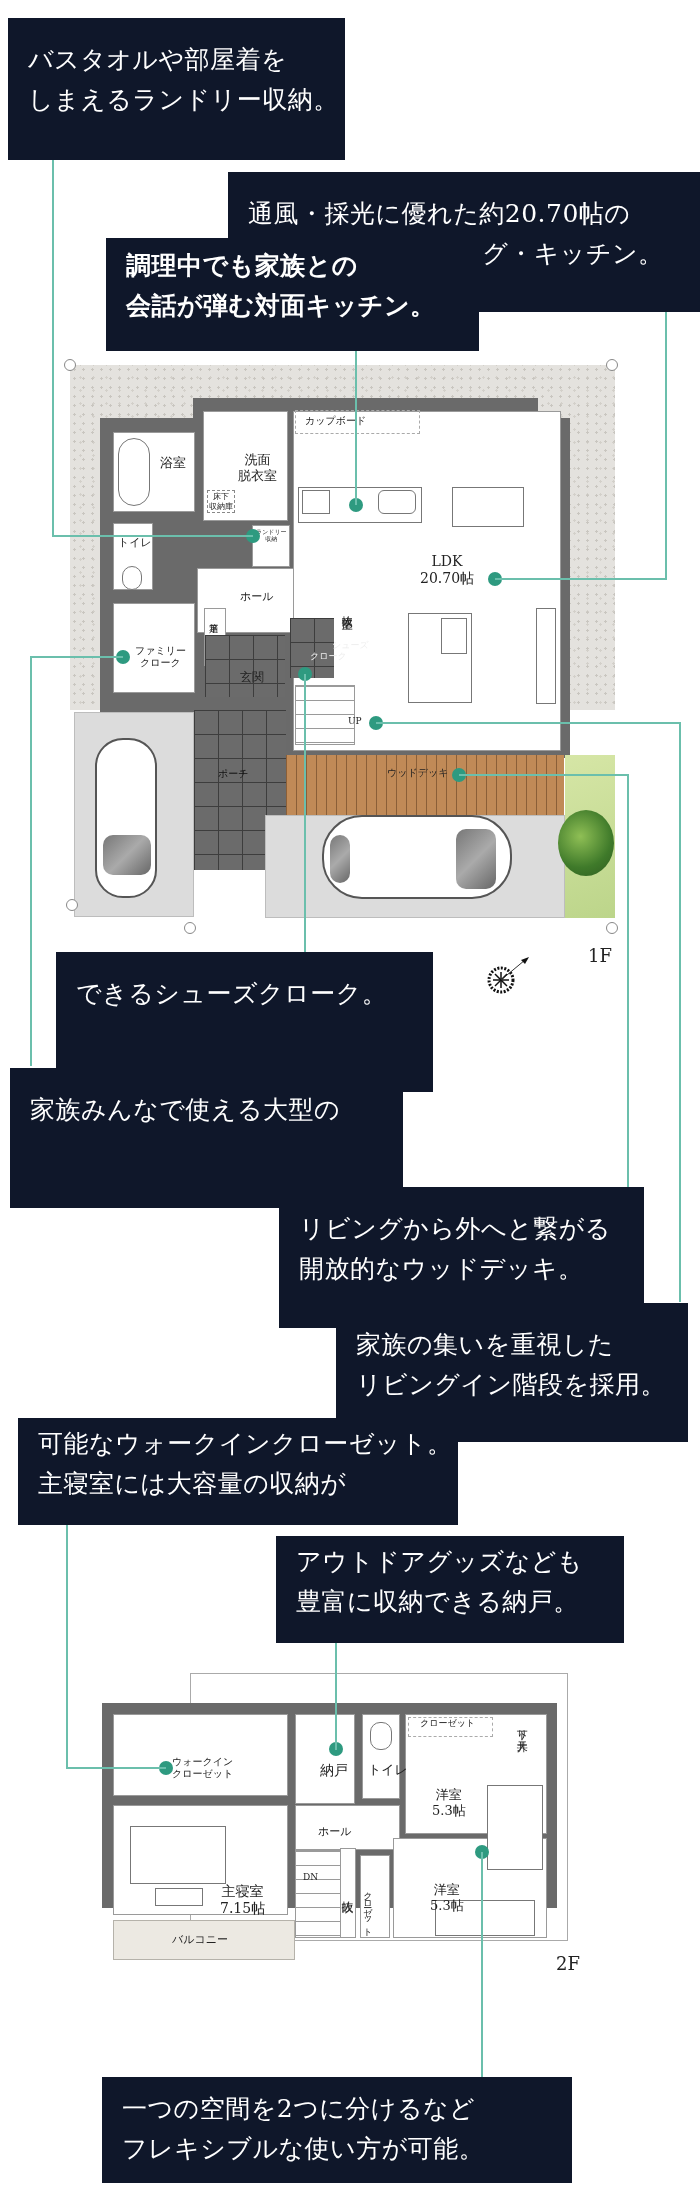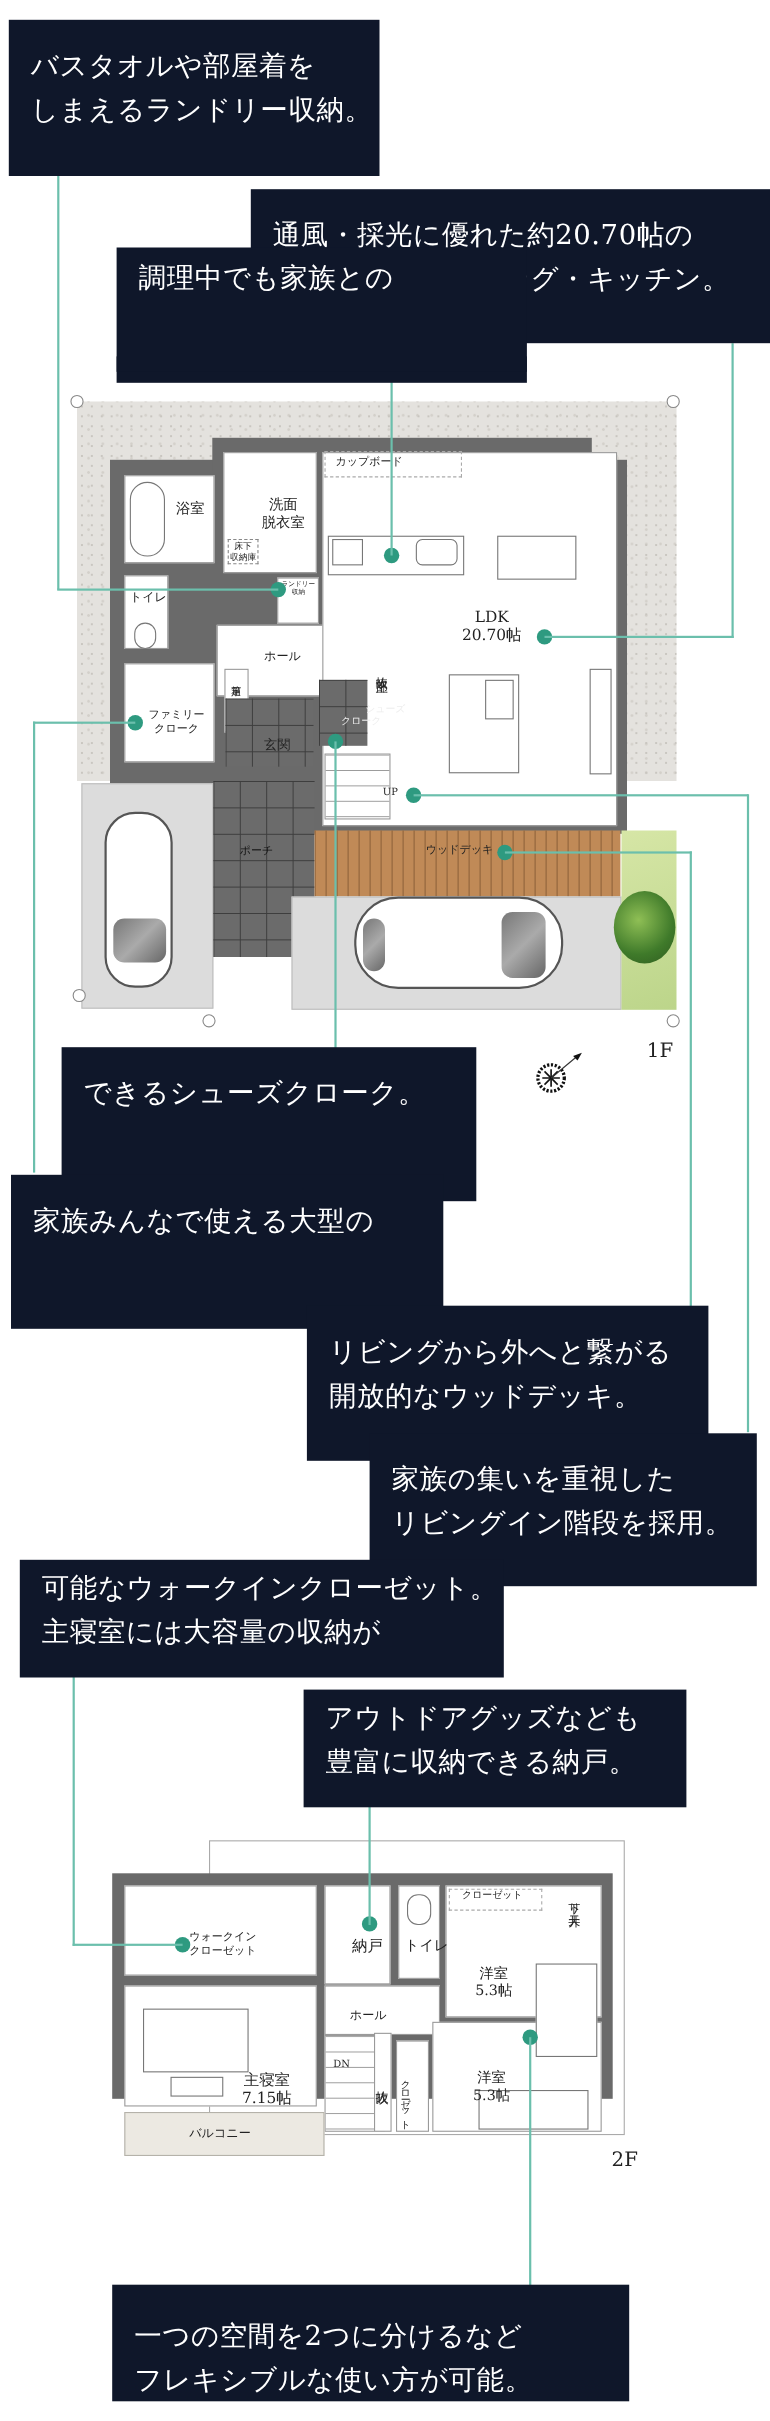--- a/index.html
+++ b/index.html
@@ -175,22 +175,23 @@
 
 <div class="callout" style="left:8px;top:18px;width:337px;height:142px;padding-top:22px;">
   <span>バスタオルや部屋着を</span>
   <span>しまえるランドリー収納。</span>
 </div>
 <div class="callout" style="left:228px;top:172px;width:472px;height:140px;padding-top:22px;">
   <span>通風・採光に優れた約20.70帖の</span>
   <span>リビング・ダイニング・キッチン。</span>
 </div>
 <div class="callout" style="left:106px;top:324px;width:373px;height:24px;padding:0;overflow:visible;"></div>
-<div class="callout" style="left:106px;top:225px;width:373px;height:113px;padding-top:8px;">
+<div class="callout" style="left:106px;top:238px;width:373px;height:113px;padding-top:8px;font-weight:bold;">
   <span>調理中でも家族との</span>
+  <span>会話が弾む対面キッチン。</span>
 </div>
 <div class="callout" style="left:56px;top:952px;width:377px;height:140px;padding-top:22px;">
   <span>できるシューズクローク。</span>
 </div>
 <div class="callout" style="left:10px;top:1068px;width:393px;height:140px;padding-top:22px;">
   <span>家族みんなで使える大型の</span>
 </div>
 <div class="callout" style="left:279px;top:1187px;width:365px;height:141px;padding-top:22px;">
   <span>リビングから外へと繋がる</span>
   <span>開放的なウッドデッキ。</span>
@@ -263,16 +264,16 @@
 <div class="leader" style="left:481px;top:1852px;width:2px;height:230px;"></div>
 
 <div class="callout" style="left:18px;top:1418px;width:440px;height:107px;padding-top:6px;">
   <span>可能なウォークインクローゼット。</span>
   <span>主寝室には大容量の収納が</span>
 </div>
 <div class="callout" style="left:276px;top:1536px;width:348px;height:107px;padding-top:6px;">
   <span>アウトドアグッズなども</span>
   <span>豊富に収納できる納戸。</span>
 </div>
-<div class="callout" style="left:102px;top:2077px;width:470px;height:106px;padding-top:27px;">
+<div class="callout" style="left:102px;top:2077px;width:470px;height:106px;padding-top:12px;">
   <span>一つの空間を2つに分けるなど</span>
   <span>フレキシブルな使い方が可能。</span>
 </div>
 
 </body></html>

